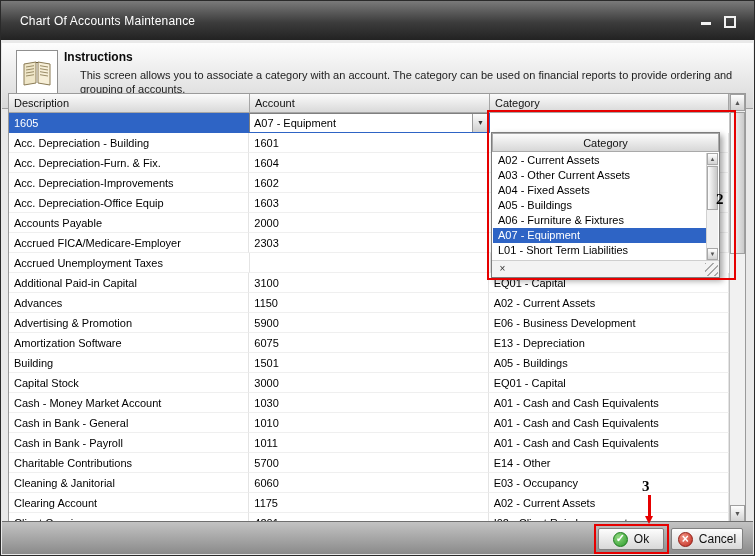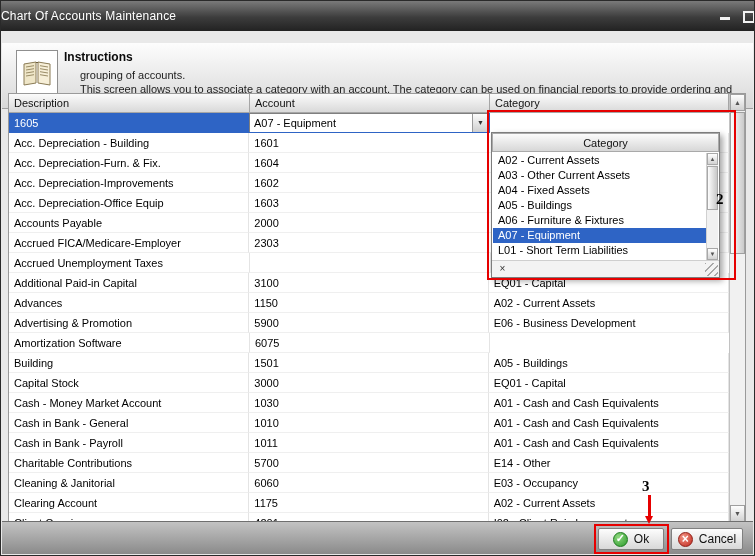--- a/index.html
+++ b/index.html
@@ -3,23 +3,23 @@
 <meta charset="utf-8">
 <style>
   * { box-sizing: border-box; margin: 0; padding: 0; }
   html,body { width:755px; height:556px; }
   body { font-family:"Liberation Sans", sans-serif; background:#555; }
 
   .dialog { position:relative; width:755px; height:556px; background:#e9e9e9;
             border:1px solid #2a2a2a; overflow:hidden; }
 
   
-  .titlebar { position:absolute; top:0; left:0; right:0; height:30px;
+  .titlebar { position:absolute; top:0; left:0; right:0; height:39px;
               background:linear-gradient(#7a7a7a,#3c3c3c 55%,#222);
-              color:#fff; display:flex; align-items:center; padding:0 0; }
+              color:#fff; display:flex; align-items:center; padding:0 19px; }
   .titlebar .title { flex:1; font-size:12px; letter-spacing:.2px; }
   .tb-icon { width:14px; height:12px; margin-left:8px; position:relative; }
   .tb-icon.min::after { content:""; position:absolute; left:2px; right:2px; bottom:2px;
                         height:3px; background:#f2f2f2; }
   .tb-icon.pin::after { content:""; position:absolute; left:3px; top:1px; width:8px; height:8px;
                         border:2px solid #f2f2f2; }
 
   
   .instructions { position:absolute; top:42px; left:1px; right:1px; height:66px;
                   background:linear-gradient(#fdfdfd,#d8d8d8); border-bottom:1px solid #9f9f9f; }
@@ -127,22 +127,22 @@
       <svg width="32" height="32" viewBox="0 0 32 32">
         <path d="M3 7 L15 5 L15 26 L3 28 Z" fill="#efe6c8" stroke="#8a7b55" stroke-width="1"></path>
         <path d="M29 7 L17 5 L17 26 L29 28 Z" fill="#f7efd8" stroke="#8a7b55" stroke-width="1"></path>
         <path d="M5 10 L13 8.7 M5 13 L13 11.7 M5 16 L13 14.7 M5 19 L13 17.7" stroke="#9a8c66" stroke-width="1" fill="none"></path>
         <path d="M19 8.7 L27 10 M19 11.7 L27 13 M19 14.7 L27 16 M19 17.7 L27 19" stroke="#9a8c66" stroke-width="1" fill="none"></path>
         <path d="M15 5 L16 6 L17 5" fill="none" stroke="#6b5c39" stroke-width="1"></path>
       </svg>
     </div>
     <div class="instr-heading">Instructions</div>
     <div class="instr-body">
+      <div>This screen allows you to associate a category with an account.   The category can be used on financial reports to provide ordering and</div>
       <div>grouping of accounts.</div>
-      <div>This screen allows you to associate a category with an account.   The category can be used on financial reports to provide ordering and</div>
     </div>
   </div>
 
   <div class="grid">
     <div class="grid-header">
       <div class="gh-cell c-desc">Description</div>
       <div class="gh-cell c-acct">Account</div>
       <div class="gh-cell c-cat" style="flex:1">Category</div>
     </div>
     <div class="grid-body">
@@ -200,20 +200,21 @@
           <div class="cell c-cat">A02 - Current Assets</div>
         </div>
         <div class="grid-row">
           <div class="cell c-desc">Advertising &amp; Promotion</div>
           <div class="cell c-acct">5900</div>
           <div class="cell c-cat">E06 - Business Development</div>
         </div>
         <div class="grid-row">
           <div class="cell c-desc">Amortization Software</div>
           <div class="cell c-acct">6075</div>
+          <div class="cell c-cat">E13 - Depreciation</div>
         </div>
         <div class="grid-row">
           <div class="cell c-desc">Building</div>
           <div class="cell c-acct">1501</div>
           <div class="cell c-cat">A05 - Buildings</div>
         </div>
         <div class="grid-row">
           <div class="cell c-desc">Capital Stock</div>
           <div class="cell c-acct">3000</div>
           <div class="cell c-cat">EQ01 - Capital</div>

